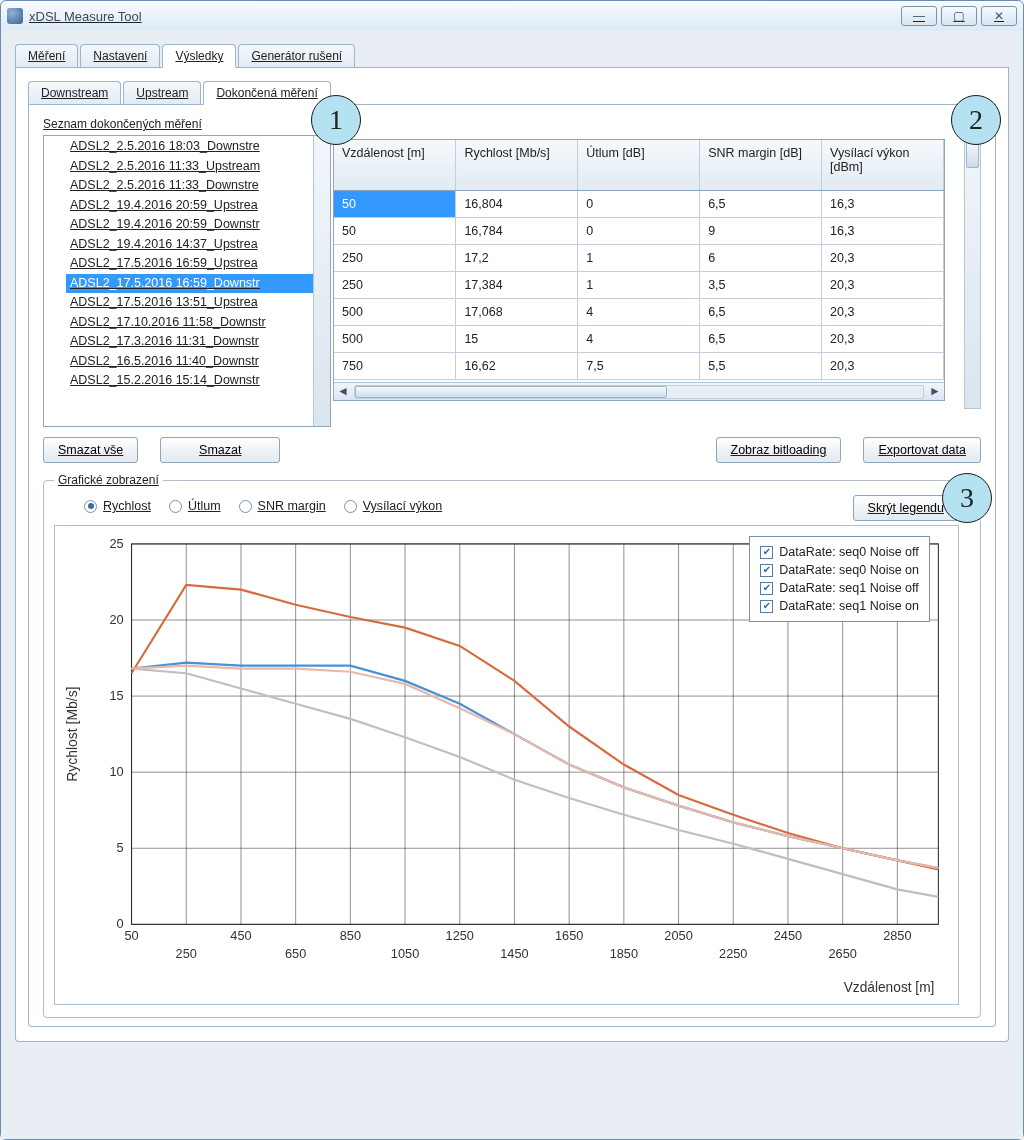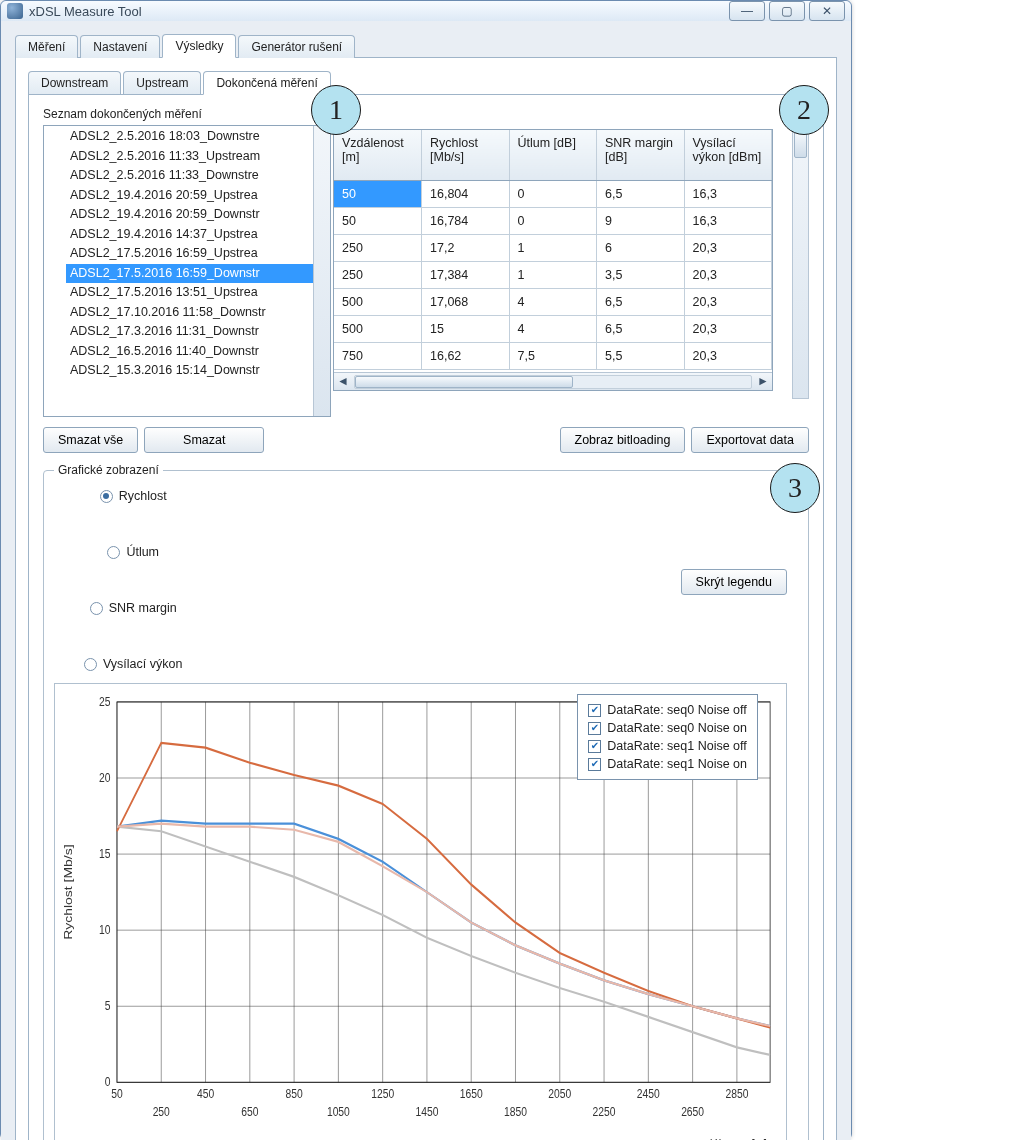--- a/index.html
+++ b/index.html
@@ -4,28 +4,29 @@
 <style>
   * { box-sizing: border-box; }
   body {
     margin: 0;
     font-family: "Segoe UI", Tahoma, sans-serif;
     font-size: 12px;
     background: #fff;
     color: #222;
   }
   .window {
-    width: 852px;
+    width: 1024px;
     height: 1140px;
     border: 1px solid #6b8bb0;
     border-radius: 6px;
     background: linear-gradient(#eaf3fb, #d9e8f5 30px, #e9eef4 30px);
     box-shadow: 0 0 4px rgba(0,0,0,.2);
     display: flex;
     flex-direction: column;
+    text-decoration: underline;
   }
   .titlebar {
     height: 30px;
     display: flex;
     align-items: center;
     padding: 0 6px;
     background: linear-gradient(#f7fbff, #dde9f5);
     border-top-left-radius: 6px;
     border-top-right-radius: 6px;
   }
@@ -40,21 +41,21 @@
   .win-btn {
     width:36px; height:20px;
     border:1px solid #7a93ad;
     border-radius:3px;
     background: linear-gradient(#f6fafd,#d7e4f0);
     display:flex; align-items:center; justify-content:center;
     font-size:12px; color:#3c526a;
   }
   .content { flex:1; padding:12px 14px 16px 14px; background:#e9eef4; }
   
-  .tabs { display:flex; align-items:center; border-bottom:1px solid #9fb4c8; }
+  .tabs { display:flex; align-items:flex-start; border-bottom:1px solid #9fb4c8; }
   .tab {
     padding:4px 12px 4px 12px;
     border:1px solid #9fb4c8;
     border-bottom:none;
     background:linear-gradient(#f4f8fb,#e2ebf3);
     border-top-left-radius:4px; border-top-right-radius:4px;
     margin-right:2px;
     position:relative; top:1px;
     cursor:pointer;
   }
@@ -155,41 +156,41 @@
     position:absolute;
     width:50px; height:50px;
     border-radius:50%;
     background:#b4e2f0;
     border:1.5px solid #1a1a1a;
     display:flex; align-items:center; justify-content:center;
     font-size:28px; font-family: Georgia, serif;
     z-index:10;
   }
   
-  .btn-row { display:flex; gap:6px; margin-top:10px; padding:0 14px;}
+  .btn-row { display:flex; gap:22px; margin-top:10px; padding:0 14px;}
   button.wbtn {
     font-family:inherit; font-size:12.5px;
     padding:4px 14px;
     background:linear-gradient(#fefefe,#e2e9f0);
     border:1px solid #8ea5bb;
     border-radius:3px;
     cursor:pointer;
     white-space:nowrap;
     height:26px;
   }
   
   fieldset.group {
     border:1px solid #b0c0cf;
     border-radius:4px;
     margin:10px 14px 0 14px;
     padding:8px 21px 12px 10px;
     position:relative;
   }
   fieldset.group legend { font-size:12px; padding:0 4px; }
-  .radio-row { display:flex; gap:42px; align-items:center; margin:4px 0 8px 30px;flex-direction:column;}
+  .radio-row { display:flex; gap:18px; align-items:center; margin:4px 0 8px 30px;}
   .radio-row label { display:flex; align-items:center; gap:6px; font-size:12.5px;}
   .radio-dot { width:13px; height:13px; border:1px solid #7a93ad; border-radius:50%; display:inline-flex; align-items:center; justify-content:center; background:#fff;}
   .radio-dot.on::after { content:""; width:6px; height:6px; background:#3b6da0; border-radius:50%;}
   
   .chart-box {
     border:1px solid #b0c0cf;
     background:#fff;
     height:480px;
     position:relative;
     margin-top:4px;
@@ -255,21 +256,21 @@
                     <div>ADSL2_2.5.2016 11:33_Downstre</div>
                     <div>ADSL2_19.4.2016 20:59_Upstrea</div>
                     <div>ADSL2_19.4.2016 20:59_Downstr</div>
                     <div>ADSL2_19.4.2016 14:37_Upstrea</div>
                     <div>ADSL2_17.5.2016 16:59_Upstrea</div>
                     <div class="selected">ADSL2_17.5.2016 16:59_Downstr</div>
                     <div>ADSL2_17.5.2016 13:51_Upstrea</div>
                     <div>ADSL2_17.10.2016 11:58_Downstr</div>
                     <div>ADSL2_17.3.2016 11:31_Downstr</div>
                     <div>ADSL2_16.5.2016 11:40_Downstr</div>
-                    <div>ADSL2_15.3.2016 15:14_Downstr</div>
+                    <div>ADSL2_15.2.2016 15:14_Downstr</div>
                   </div>
                 <div class="list-scroll"></div>
               </div>
             </div>
 
             <div class="table-wrap">
               <div style="height:22px;"></div>
               <div class="data-table" style="position:absolute; left:0; right:18px; top:22px;">
                 <table>
                   <thead>

